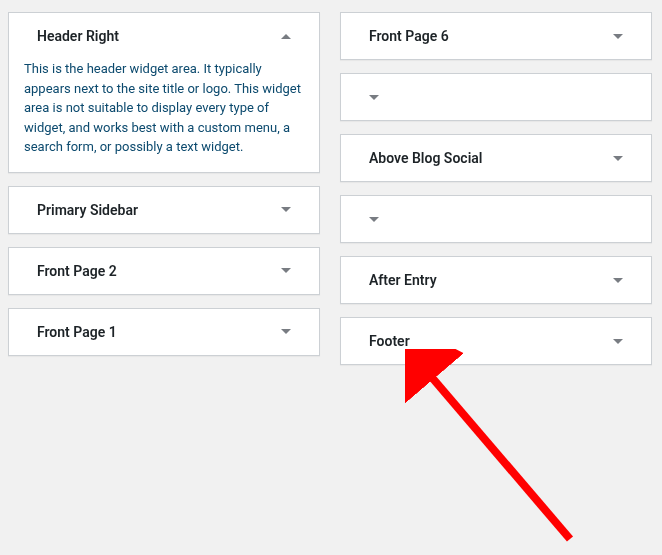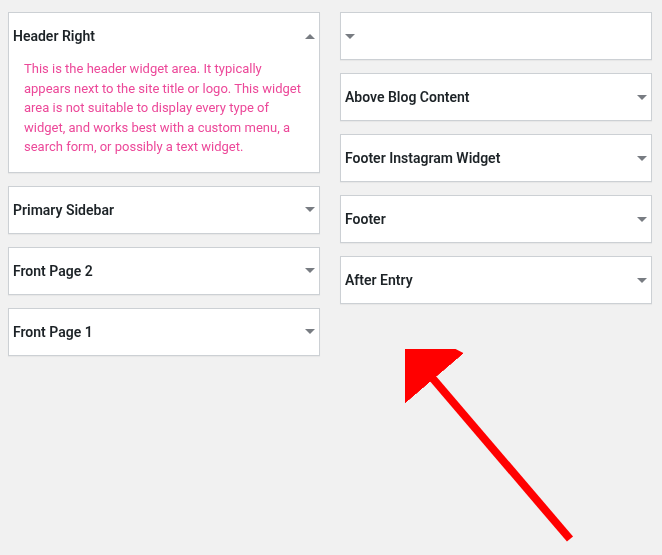--- a/index.html
+++ b/index.html
@@ -28,34 +28,34 @@
     }
     .widget-box {
       background: #fff;
       border: 1px solid #ccd0d4;
       box-shadow: 0 1px 1px rgba(0,0,0,0.04);
     }
     .widget-header {
       display: flex;
       align-items: center;
       justify-content: space-between;
-      padding: 0 4px;
+      padding: 0 28px;
       height: 46px;
       cursor: pointer;
     }
     .widget-title {
       font-size: 14px;
       font-weight: 600;
       color: #1d2327;
     }
     .widget-desc {
       padding: 0 15px 15px 15px;
       font-size: 13px;
       line-height: 1.5;
-      color: #ec4899;
+      color: #0c4a6e;
     }
     .toggle-icon {
       width: 0;
       height: 0;
       border-left: 5px solid transparent;
       border-right: 5px solid transparent;
     }
     .toggle-icon.down {
       border-top: 5px solid #787c82;
     }
@@ -105,52 +105,57 @@
         <span class="toggle-icon down"></span>
       </div>
     </div>
 
 
 
   </div>
 
   <div class="col">
 
+    <div class="widget-box">
+      <div class="widget-header">
+        <span class="widget-title">Front Page 6</span>
+        <span class="toggle-icon down"></span>
+      </div>
+    </div>
 
     <div class="widget-box">
       <div class="widget-header">
         <span class="toggle-icon down"></span>
       </div>
     </div>
 
 
     <div class="widget-box">
       <div class="widget-header">
-        <span class="widget-title">Above Blog Content</span>
+        <span class="widget-title">Above Blog Social</span>
         <span class="toggle-icon down"></span>
       </div>
     </div>
 
     <div class="widget-box">
       <div class="widget-header">
-        <span class="widget-title">Footer Instagram Widget</span>
+        <span class="toggle-icon down"></span>
+      </div>
+    </div>
+
+    <div class="widget-box">
+      <div class="widget-header">
+        <span class="widget-title">After Entry</span>
         <span class="toggle-icon down"></span>
       </div>
     </div>
 
     <div class="widget-box">
       <div class="widget-header">
         <span class="widget-title">Footer</span>
-        <span class="toggle-icon down"></span>
-      </div>
-    </div>
-
-    <div class="widget-box">
-      <div class="widget-header">
-        <span class="widget-title">After Entry</span>
         <span class="toggle-icon down"></span>
       </div>
     </div>
 
   </div>
 </div>
 
 <svg class="arrow-annotation" width="200" height="200">
   <defs>
     <marker id="arrowhead" markerWidth="12" markerHeight="12" refX="2" refY="5" orient="auto">

